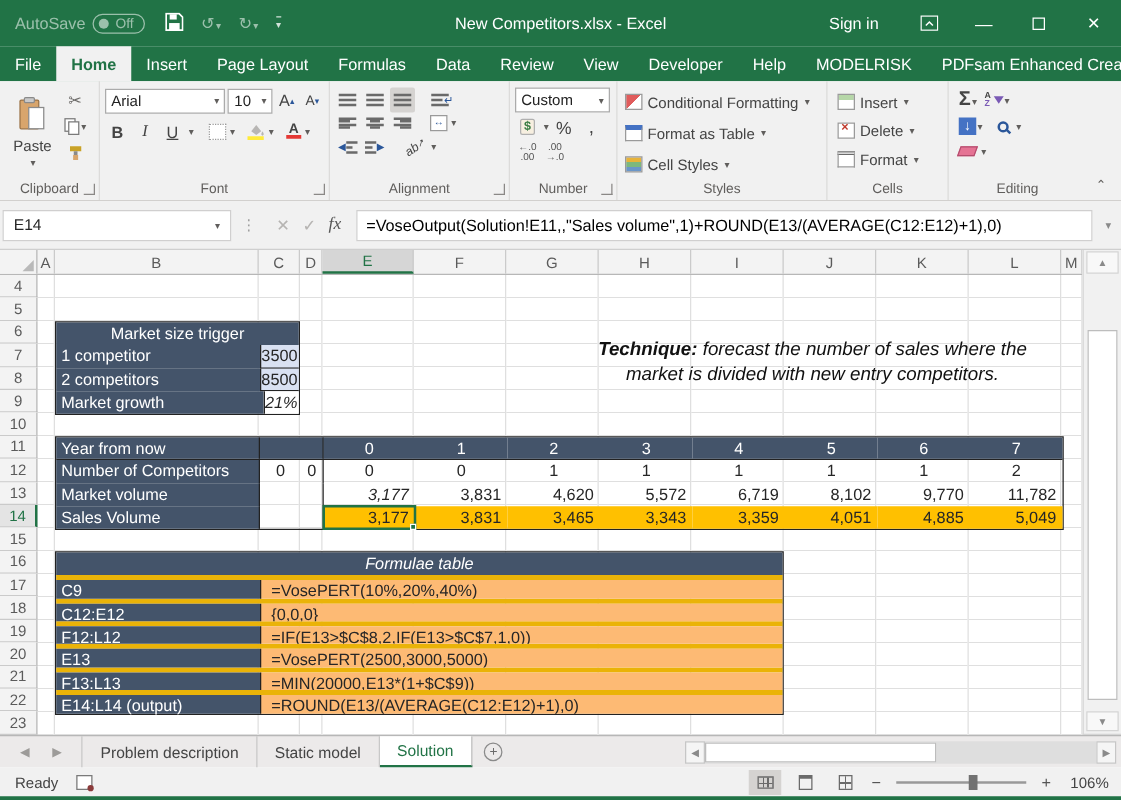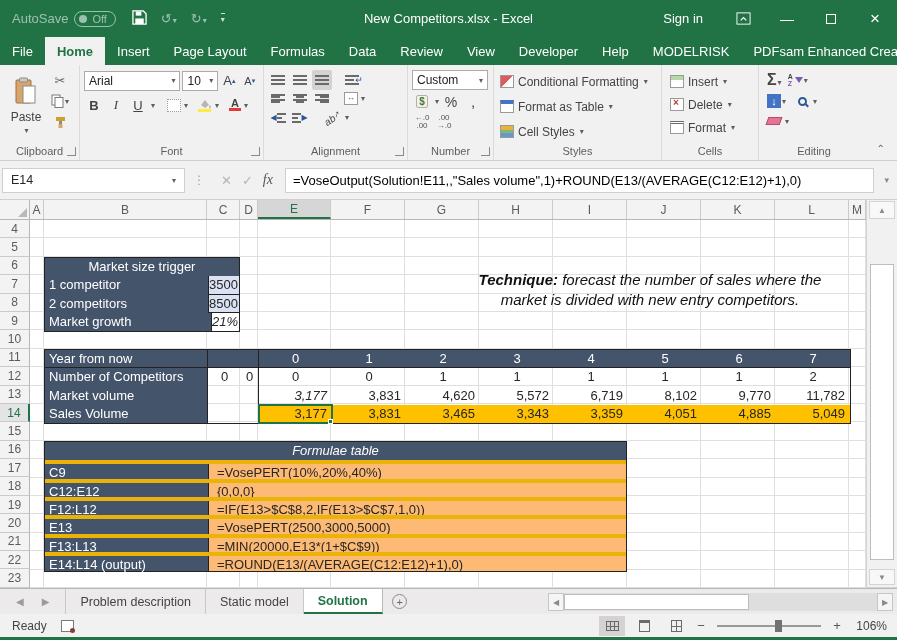--- a/index.html
+++ b/index.html
@@ -117,21 +117,21 @@
   
   .vscroll{position:absolute;right:0;top:200px;width:31px;height:388px;background:#f1f1f1;border-left:1px solid #d4d4d4;border-bottom:1px solid #d4d4d4}
   .vs-btn{height:18px;display:flex;align-items:center;justify-content:center;color:#8a8a8a;font-size:8px;border:1px solid #d4d4d4;background:#f8f8f8;margin:0 2px}
   .vs-thumb{position:absolute;left:3px;right:3px;top:64px;height:296px;background:#fff;border:1px solid #bdbdbd}
   .vs-down{position:absolute;left:2px;right:2px;bottom:2px;height:16px;display:flex;align-items:center;justify-content:center;color:#8a8a8a;font-size:8px;border:1px solid #d4d4d4;background:#f8f8f8}
 
   
   .tabsbar{position:absolute;left:0;top:588px;right:0;height:26px;background:#eceaea;border-top:1px solid #b7b7b7;display:flex;align-items:stretch;font-size:12.5px;color:#444}
   .navarrows{display:flex;align-items:center;gap:18px;padding:0 16px;color:#9d9b99;font-size:10px}
   .stab{display:flex;align-items:center;padding:0 14px;border-right:1px solid #c8c8c8;white-space:nowrap}
-  .stab.active{background:#fff;color:#217346;font-weight:bold;border-bottom:2px solid #217346;border-right:1px solid #b7b7b7}
+  .stab.active{background:#fff;color:#217346;font-weight:normal;border-bottom:2px solid #217346;border-right:1px solid #b7b7b7}
   .addsheet{width:34px;display:flex;align-items:center;justify-content:center}
   .pluscirc{width:15px;height:15px;border:1px solid #8a8a8a;border-radius:50%;display:flex;align-items:center;justify-content:center;color:#6a6a6a;font-size:11px}
   .hscroll{position:absolute;left:548px;right:4px;top:4px;height:18px;display:flex;align-items:center}
   .hs-btn{width:16px;height:18px;border:1px solid #c6c6c6;background:#f5f5f5;color:#8a8a8a;font-size:8px;display:flex;align-items:center;justify-content:center}
   .hs-track{flex:1;height:18px;background:#dedede;position:relative}
   .hs-thumb{position:absolute;left:0;top:0;width:185px;height:16px;margin:1px 0;background:#fff;border:1px solid #bdbdbd}
   .tb-dots{display:flex;align-items:center;color:#9a9a9a;padding:0 6px;font-size:11px}
 
   
   .status{position:absolute;left:0;top:614px;right:0;height:26px;background:#f1f1f1;border-bottom:3px solid #217346;display:flex;align-items:center;font-size:12px;color:#444}

